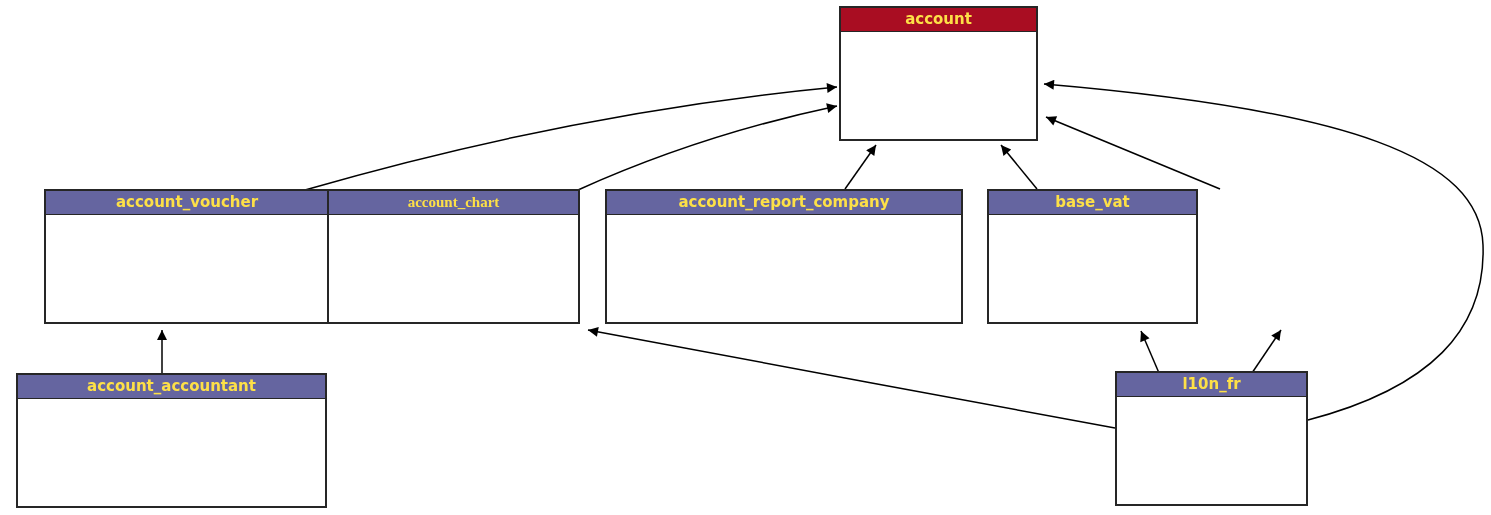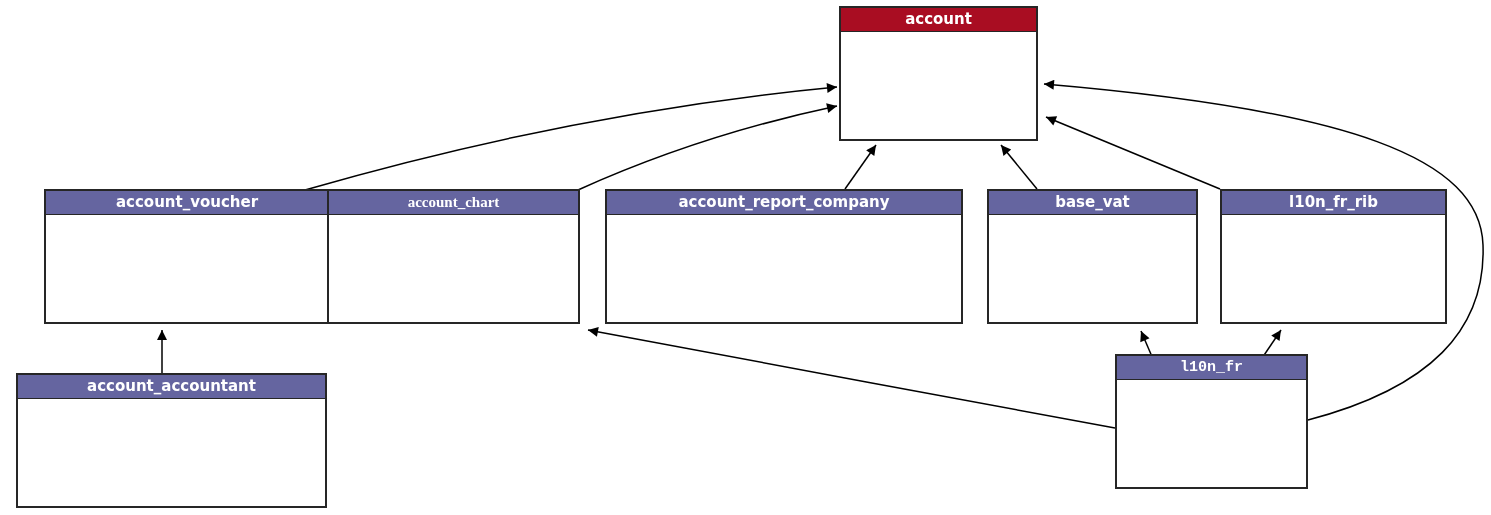--- a/index.html
+++ b/index.html
@@ -20,21 +20,21 @@
   .node {
     position: absolute;
     box-sizing: border-box;
     border: 2px solid #262626;
     background: #ffffff;
   }
   .node-header {
     height: 23px;
     line-height: 23px;
     border-bottom: 1px solid #262626;
-    color: #ffffff;
+    color: #fde047;
     font-size: 15px;
     font-weight: bold;
     text-align: center;
     white-space: nowrap;
     overflow: hidden;
   }
   .hdr-root   { background: #a90d22; }
   .hdr-module { background: #6565a0; }
   .node-body { width: 100%; }
   path.edge { stroke: #000000; stroke-width: 1.5; fill: none; }
@@ -90,34 +90,28 @@
     <div class="node-body"></div>
   </div>
 
   <div class="node" style="left:987px; top:189px; width:211px; height:135px;">
     <div class="node-header hdr-module">
       <span>base_vat</span>
     </div>
     <div class="node-body"></div>
   </div>
 
-  <div class="node" style="left:1220px; top:189px; width:227px; height:135px;">
-    <div class="node-header hdr-module">
-      <span>l10n_fr_rib</span>
-    </div>
-    <div class="node-body"></div>
-  </div>
 
   <div class="node" style="left:16px; top:373px; width:311px; height:135px;">
     <div class="node-header hdr-module">
       <span>account_accountant</span>
     </div>
     <div class="node-body"></div>
   </div>
 
-  <div class="node" style="left:1115px; top:354px; width:193px; height:135px;font-family:Liberation Mono, monospace;">
+  <div class="node" style="left:1115px; top:371px; width:193px; height:135px;">
     <div class="node-header hdr-module">
       <span>l10n_fr</span>
     </div>
     <div class="node-body"></div>
   </div>
 
 </div>
 
 </body></html>

